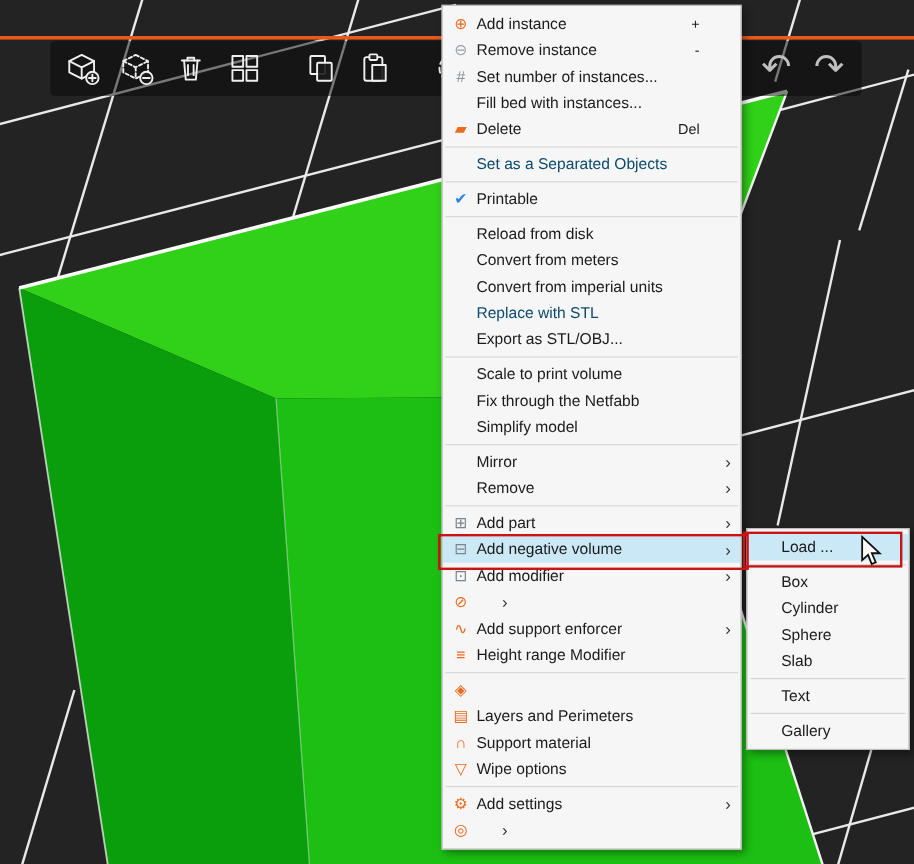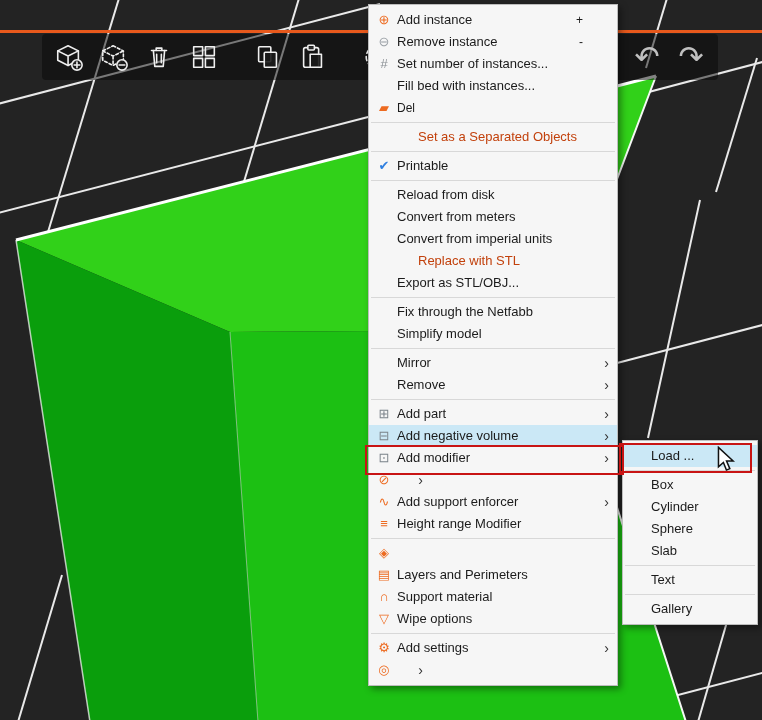--- a/index.html
+++ b/index.html
@@ -18,21 +18,21 @@
   .tb-right{margin-left:auto;display:flex;gap:6px;}
   .arrow-glyph{font-size:30px;line-height:38px;color:#c0c0c0;}
   
   .menu{position:absolute;background:#f6f6f6;border:1px solid #bdbdbd;box-shadow:3px 3px 7px rgba(0,0,0,.4);
         padding:4px 0;box-sizing:border-box;z-index:10;}
   #context-menu{left:368px;top:4px;width:250px;}
   #load-submenu{left:622px;top:440px;width:136px;z-index:11;}
   .menu-item{height:22px;line-height:22px;display:flex;align-items:center;font-size:13px;color:#1b1b1b;
              padding:0 2px;white-space:nowrap;}
   .menu-item.highlighted{background:#cbe8f6;}
-  .menu-item.disabled{color:#c2410c;margin-left:21px;}
+  .menu-item.disabled{color:#0c4a6e;}
   .mi{flex:0 0 26px;width:26px;text-align:center;font-size:13px;}
   .mlabel{flex:1;overflow:hidden;}
   .mshort{padding-right:10px;font-size:12px;}
   .marrow{flex:0 0 16px;text-align:right;padding-right:6px;font-size:14px;color:#333;}
   .menu-sep{height:1px;background:#d8d8d8;margin:3px 2px;}
   
   .red-rect{position:absolute;border:2px solid #c81414;background:transparent;pointer-events:none;z-index:40;}
   .red1{left:365px;top:445px;width:255px;height:26px;}
   .red2{left:619px;top:443px;width:129px;height:26px;}
   .cursor{position:absolute;left:716px;top:446px;z-index:50;pointer-events:none;}
@@ -154,20 +154,21 @@
         <span class="marrow"></span>
       </div>
       <div class="menu-item">
         <span class="mi"></span>
         <span class="mlabel">Fill bed with instances...</span>
         <span class="mshort"></span>
         <span class="marrow"></span>
       </div>
       <div class="menu-item">
         <span class="mi" style="color: rgb(237, 107, 33);">▰</span>
+        <span class="mlabel">Delete</span>
         <span class="mshort">Del</span>
         <span class="marrow"></span>
       </div>
       <div class="menu-sep"></div>
       <div class="menu-item disabled">
         <span class="mi"></span>
         <span class="mlabel">Set as a Separated Objects</span>
         <span class="mshort"></span>
         <span class="marrow"></span>
       </div>
@@ -203,20 +204,26 @@
         <span class="mshort"></span>
         <span class="marrow"></span>
       </div>
       <div class="menu-item">
         <span class="mi"></span>
         <span class="mlabel">Export as STL/OBJ...</span>
         <span class="mshort"></span>
         <span class="marrow"></span>
       </div>
       <div class="menu-sep"></div>
+      <div class="menu-item">
+        <span class="mi"></span>
+        <span class="mlabel">Scale to print volume</span>
+        <span class="mshort"></span>
+        <span class="marrow"></span>
+      </div>
       <div class="menu-item">
         <span class="mi"></span>
         <span class="mlabel">Fix through the Netfabb</span>
         <span class="mshort"></span>
         <span class="marrow"></span>
       </div>
       <div class="menu-item">
         <span class="mi"></span>
         <span class="mlabel">Simplify model</span>
         <span class="mshort"></span>

